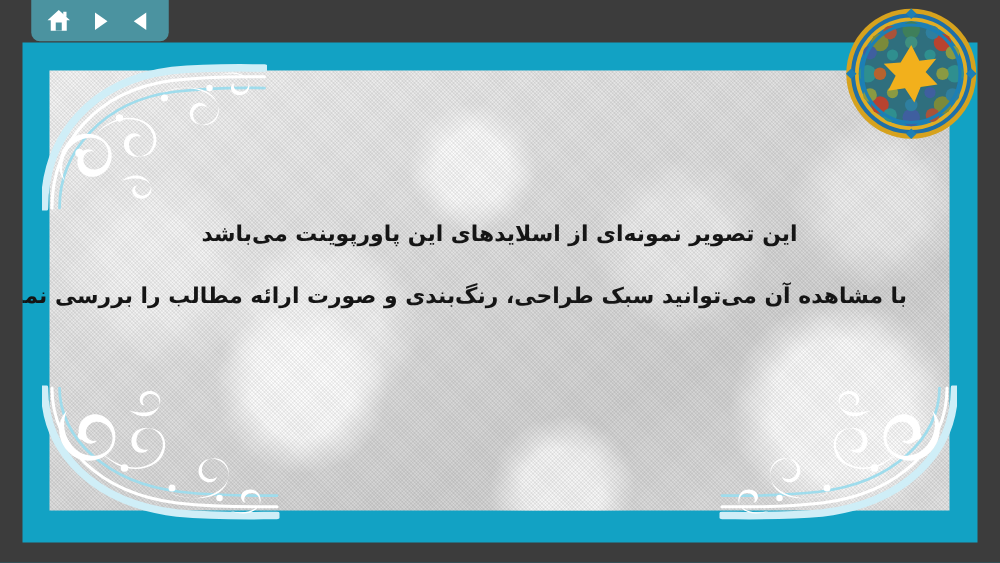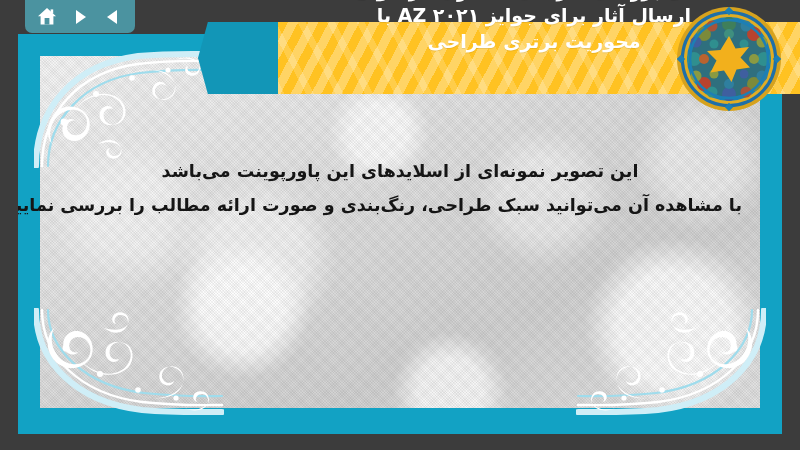--- a/index.html
+++ b/index.html
@@ -137,21 +137,21 @@
     right: 40px;
     top: 120px;
     direction: rtl;
     text-align: center;
     color: #151515;
     font-size: 17.5px;
     line-height: 1.95;
     font-weight: 600;
     z-index: 4;
   }
-  .body-text p { margin: 0; white-space: nowrap; }
+  .body-text p { margin: 16px; white-space: nowrap; }
 
   
   .navbar {
     position: absolute;
     left: 25px;
     top: 0;
     width: 110px;
     height: 33px;
     background: #4b93a0;
     border-radius: 0 0 7px 7px;
@@ -237,29 +237,20 @@
       </g>
     </svg>
 
     <div class="body-text">
       <p>این تصویر نمونه‌ای از اسلایدهای این پاورپوینت می‌باشد</p>
       <p>با مشاهده آن می‌توانید سبک طراحی، رنگ‌بندی و صورت ارائه مطالب را بررسی نمایید</p>
     </div>
 
   </div>
 
-  <div class="banner-wrap">
-    <div class="banner-arrow"></div>
-    <div class="banner-band"></div>
-    <div class="banner-title">
-      <span>کامل بررسی طراحی معماری فراخوان</span>
-      <span>ارسال آثار برای جوایز ۲۰۲۱ AZ با</span>
-      <span>محوریت برتری طراحی</span>
-    </div>
-  </div>
 
   <svg class="medallion" viewBox="0 0 106 106">
     <circle cx="53" cy="53" r="52" fill="#d6a21e"></circle>
     <circle cx="53" cy="53" r="49" fill="#1e6fa8"></circle>
     <circle cx="53" cy="53" r="45" fill="#e0ad24"></circle>
     <circle cx="53" cy="53" r="42" fill="#1c7fb5"></circle>
     <circle cx="53" cy="53" r="39" fill="#2f6f7e"></circle>
     <g>
       <circle cx="53" cy="18" r="7" fill="#3f7f5a"></circle>
       <circle cx="78" cy="28" r="7" fill="#b8432f"></circle>

